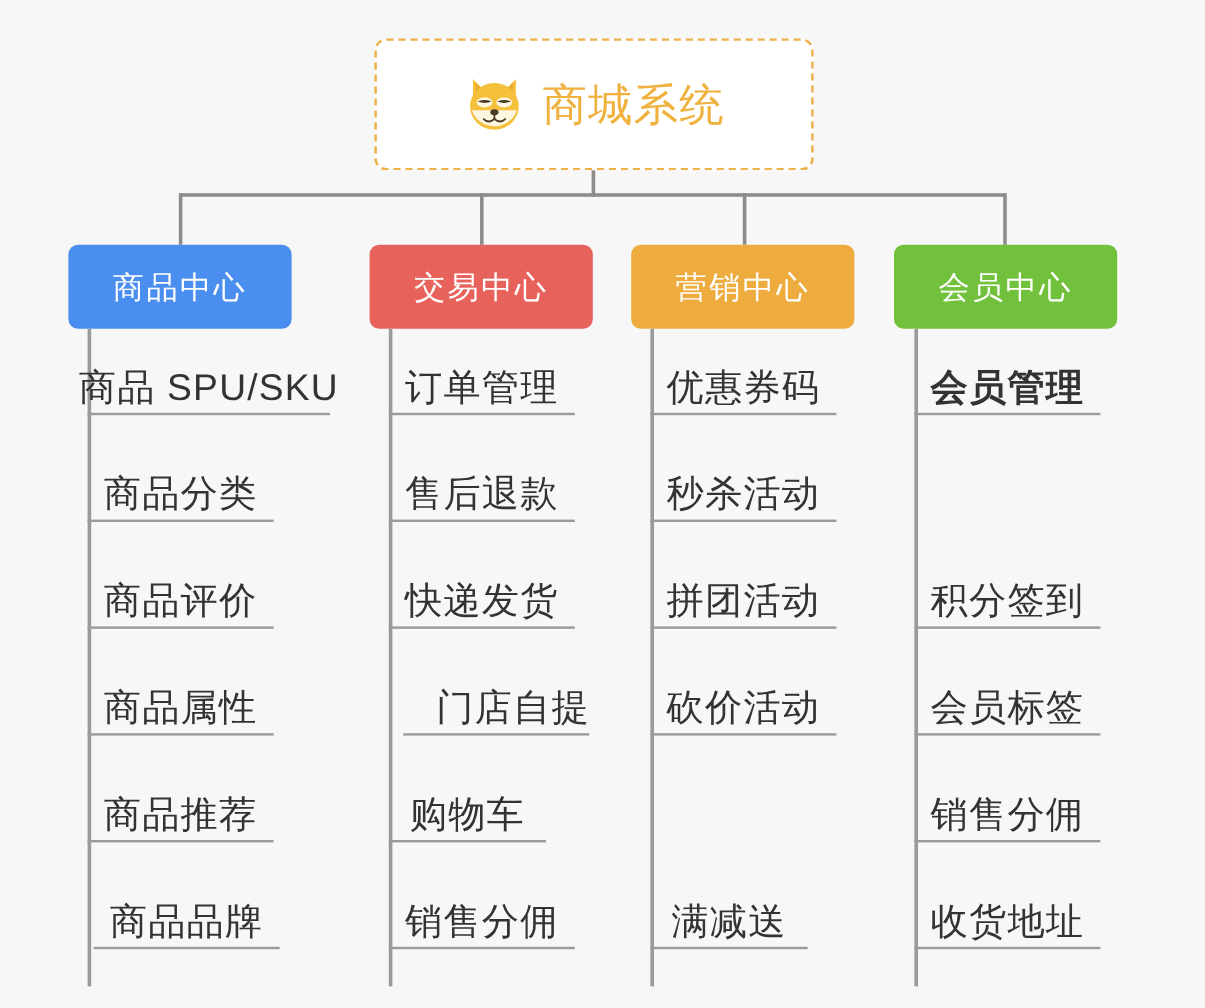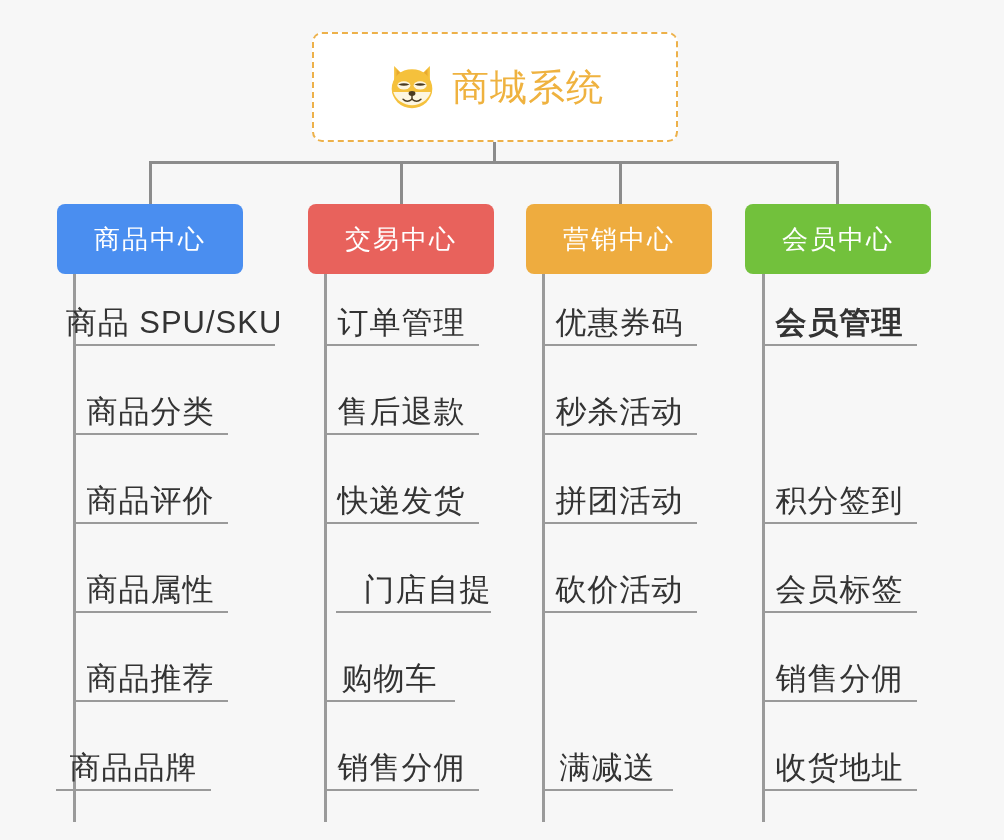--- a/index.html
+++ b/index.html
@@ -144,21 +144,21 @@
   </div>
   <div class="leaf" style="left: 73px; top: 468px; width: 155px; border-bottom-color: rgb(154, 154, 154);">
     <span class="leaf-label" style="color: rgb(51, 51, 51);">商品评价</span>
   </div>
   <div class="leaf" style="left: 73px; top: 557px; width: 155px; border-bottom-color: rgb(154, 154, 154);">
     <span class="leaf-label" style="color: rgb(51, 51, 51);">商品属性</span>
   </div>
   <div class="leaf" style="left: 73px; top: 646px; width: 155px; border-bottom-color: rgb(154, 154, 154);">
     <span class="leaf-label" style="color: rgb(51, 51, 51);">商品推荐</span>
   </div>
-  <div class="leaf" style="left: 56px; top: 735px; width: 155px; border-bottom-color: rgb(154, 154, 154);">
+  <div class="leaf" style="left: 78px; top: 735px; width: 155px; border-bottom-color: rgb(154, 154, 154);">
     <span class="leaf-label" style="color: rgb(51, 51, 51);">商品品牌</span>
   </div>
 
   <div class="cat-box" style="left: 308px; top: 204px; width: 186px; background: rgb(232, 98, 92);">
     <span>交易中心</span>
   </div>
   <div class="spine" style="left: 324px; top: 274px; height: 548px; background: rgb(154, 154, 154);"></div>
 
   <div class="leaf" style="left: 324px; top: 290px; width: 155px; border-bottom-color: rgb(154, 154, 154);">
     <span class="leaf-label" style="color: rgb(51, 51, 51);">订单管理</span>

